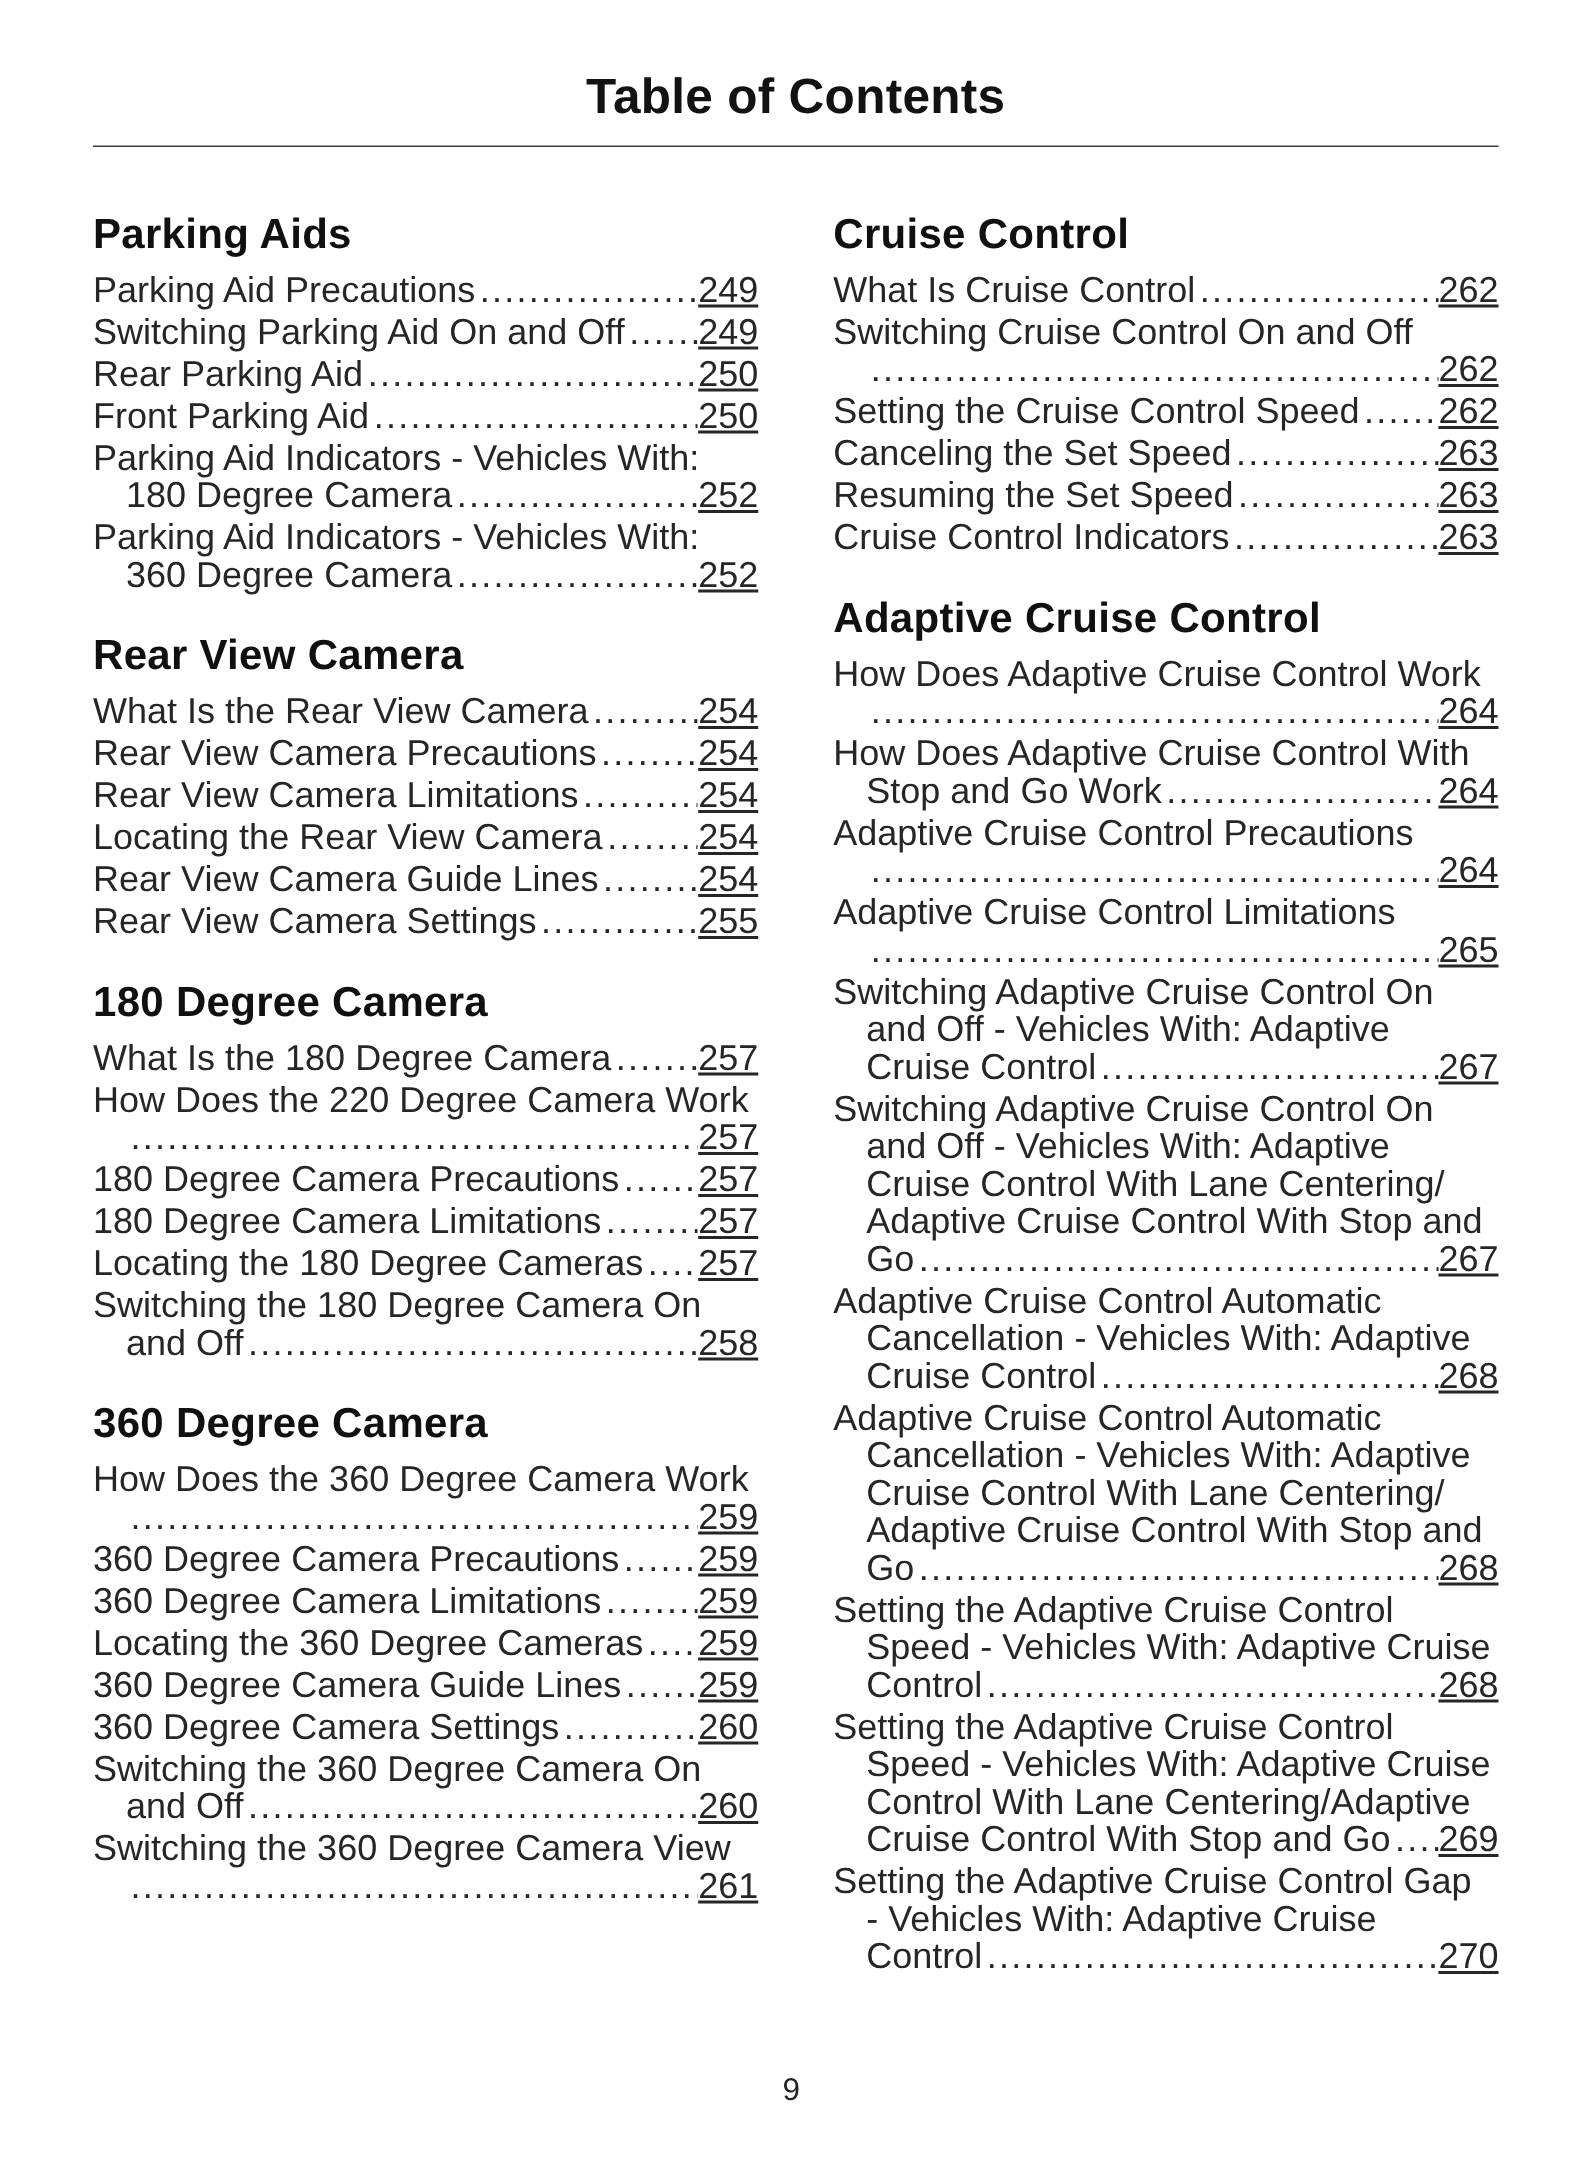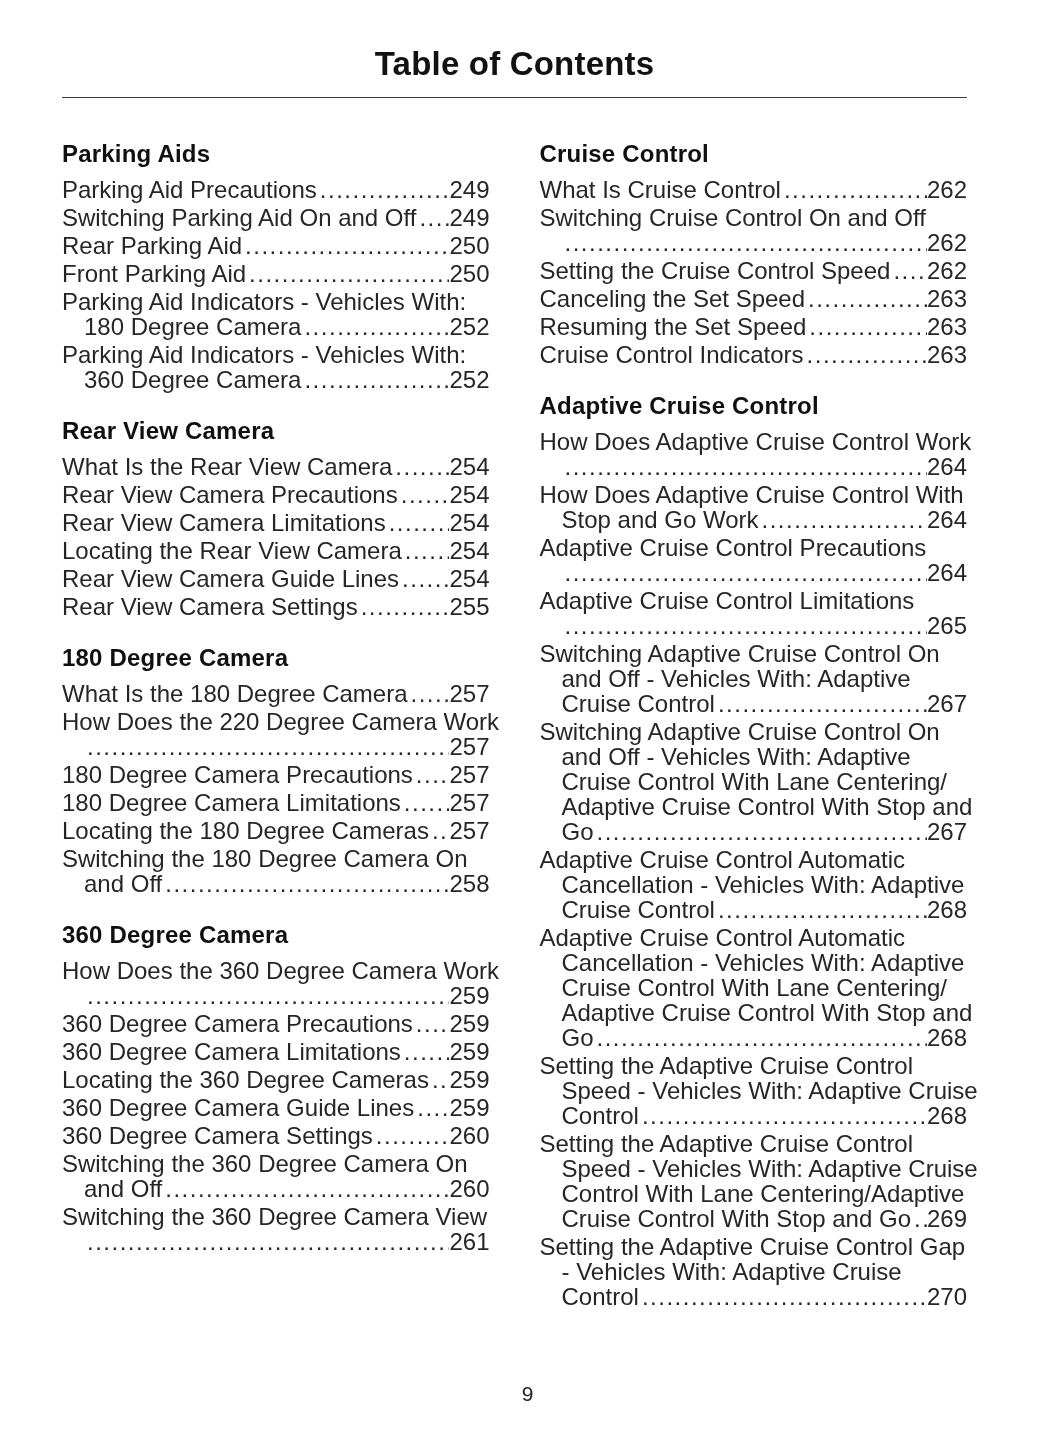--- a/index.html
+++ b/index.html
@@ -9,21 +9,21 @@
     height: 1448px;
     font-family: "Liberation Sans", sans-serif;
     color: #1f1f1f;
     position: relative;
     overflow: hidden;
   }
   .page {
     width: 1055px;
     height: 1448px;
     position: relative;
-    padding: 46px 88px 0 62px;
+    padding: 46px 56px 0 62px;
     background: #ffffff;
   }
   .title {
     text-align: center;
     font-size: 33px;
     line-height: 1.1;
     font-weight: 700;
     color: #121212;
     letter-spacing: 0.2px;
     margin-bottom: 15px;
@@ -33,21 +33,21 @@
     border-top: 1.6px solid #3c3c3c;
     height: 0;
   }
   .columns {
     display: flex;
     gap: 50px;
     padding-top: 42px;
   }
   .col { flex: 1; min-width: 0; }
   .sec-heading {
-    font-size: 24px;
+    font-size: 28px;
     font-weight: 700;
     color: #101010;
     margin: 25px 0 9px 0;
     letter-spacing: 0.2px;
   }
   .col .sec-heading:first-child { margin-top: 0; }
   .entry {
     font-size: 24px;
     line-height: 25px;
     color: #262626;
@@ -61,21 +61,21 @@
     flex: 1 1 auto;
     overflow: hidden;
     white-space: nowrap;
     letter-spacing: 1.5px;
     padding: 0 2px 0 3px;
     color: #262626;
   }
   .leader::after {
     content: "................................................................................................................";
   }
-  .epage { white-space: nowrap; flex: 0 0 auto; }
+  .epage { white-space: nowrap; flex: 0 0 auto; text-decoration: underline; }
   .pagenum {
     position: absolute;
     left: 0;
     right: 0;
     bottom: 42px;
     text-align: center;
     font-size: 21px;
     color: #222222;
   }
 </style>

